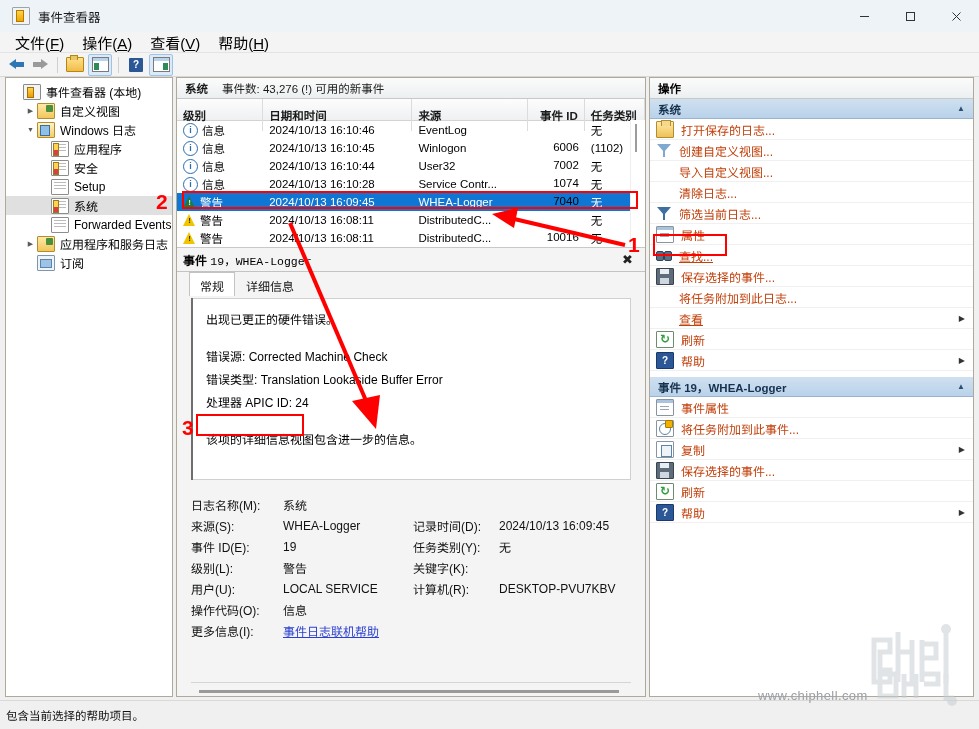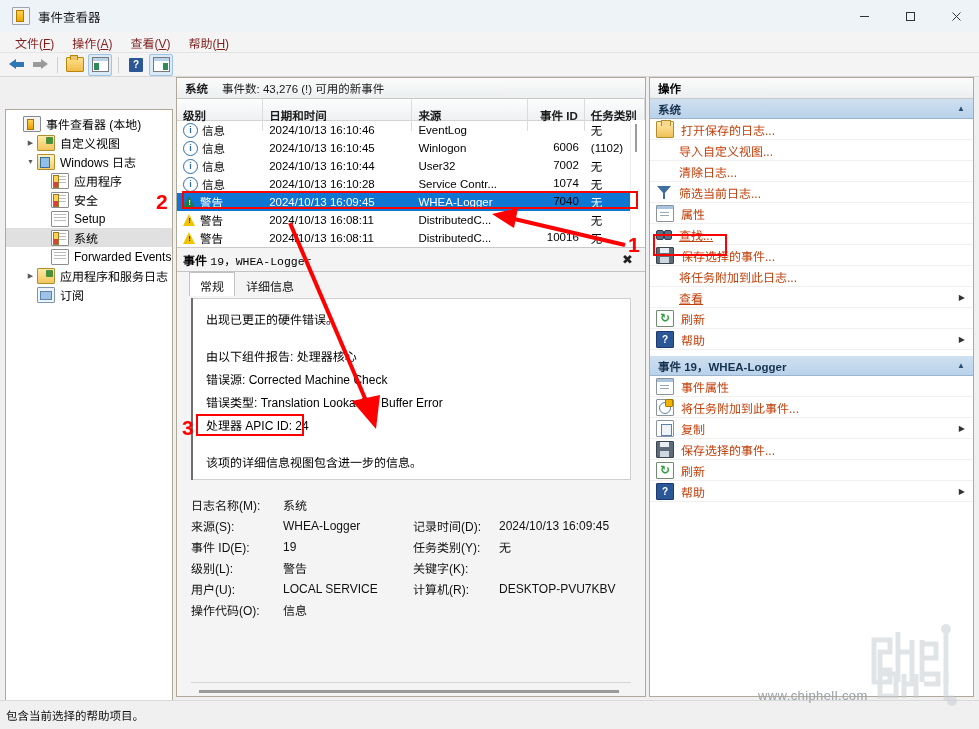--- a/index.html
+++ b/index.html
@@ -18,21 +18,21 @@
     background:#f3f3f3;border:1px solid #9aa4ad;border-radius:1px;}
   .titlebar .app-icon:after{content:"";position:absolute;left:3px;top:2px;width:6px;height:10px;
     background:linear-gradient(#ffd34d,#f0a500);border:1px solid #b07c00;}
   .titlebar .title{font-size:12.5px;color:#1b1b1b;font-weight:400;}
   .wbtns{position:absolute;right:0;top:0;height:32px;display:flex;}
   .wbtn{width:46px;height:32px;display:flex;align-items:center;justify-content:center;color:#333;font-size:12px;}
 
   
   .menubar{position:absolute;left:0;top:32px;width:979px;height:21px;background:#f4f4f4;
     border-bottom:1px solid #e3e3e3;display:flex;align-items:center;padding-left:6px;box-sizing:border-box;}
-  .menu-item{padding:2px 9px;font-size:12px;color:#7f1d1d;}
+  .menu-item{padding:2px 9px;font-size:15px;color:#000000;}
   .menu-item u{text-decoration:underline;}
 
   
   .toolbar{position:absolute;left:0;top:53px;width:979px;height:24px;background:#f4f4f4;
     border-bottom:1px solid #d7d7d7;display:flex;align-items:center;padding-left:5px;box-sizing:border-box;gap:2px;}
   .tbtn{width:22px;height:20px;display:flex;align-items:center;justify-content:center;position:relative;}
   .tbtn.boxed{background:#dceaf7;border:1px solid #9dc3e6;border-radius:2px;}
   .tsep{width:1px;height:16px;background:#cfcfcf;margin:0 4px;}
   .arrow-l,.arrow-r{width:15px;height:11px;position:relative;}
   .arrow-l:before{content:"";position:absolute;left:0;top:0;border-top:5.5px solid transparent;
@@ -45,21 +45,21 @@
   .ic-folder:after{content:"";position:absolute;left:3px;top:-3px;width:6px;height:4px;background:#e8c46a;border:1px solid #b8860b;border-bottom:none;}
   .ic-panel{width:15px;height:13px;background:#fff;border:1px solid #7a7a7a;position:relative;}
   .ic-panel:before{content:"";position:absolute;left:0;top:0;right:0;height:3px;background:#b9d4ea;}
   .ic-panel i{position:absolute;left:1px;bottom:1px;width:5px;height:7px;background:#2e8b57;display:block;}
   .ic-panel.r i{left:auto;right:1px;background:#2e8b57;}
   .ic-help{width:14px;height:14px;background:#2b5797;color:#fff;font-size:10px;font-weight:bold;
     display:flex;align-items:center;justify-content:center;border-radius:1px;}
 
   
   .pane-tree{position:absolute;left:5px;top:77px;width:168px;height:620px;background:#fff;
-    border:1px solid #b0a999;box-sizing:border-box;overflow:hidden;margin-top:32px;}
+    border:1px solid #b0a999;box-sizing:border-box;overflow:hidden;}
   .pane-mid{position:absolute;left:176px;top:77px;width:470px;height:620px;background:#f7f7f7;
     border:1px solid #b0a999;box-sizing:border-box;overflow:hidden;}
   .pane-act{position:absolute;left:649px;top:77px;width:325px;height:620px;background:#fff;
     border:1px solid #b0a999;box-sizing:border-box;overflow:hidden;}
 
   
   .tnode{display:flex;align-items:center;height:19px;padding-left:4px;font-size:12px;white-space:nowrap;}
   .tnode.sel{background:#e0e0e0;}
   .chev{width:13px;height:13px;display:flex;align-items:center;justify-content:center;color:#5a5a5a;font-size:9px;flex:0 0 13px;}
   .chev.empty{visibility:hidden;}
@@ -410,21 +410,20 @@
       </div>
 
       <div class="tabs">
         <div class="tab active">常规</div>
         <div class="tab">详细信息</div>
       </div>
 
       <div class="msgbox">
         <p>出现已更正的硬件错误。</p>
         <div class="gap"></div>
-        <p>由以下组件报告: 处理器核心</p>
         <p>错误源: Corrected Machine Check</p>
         <p>错误类型: Translation Lookaside Buffer Error</p>
         <p>处理器 APIC ID: 24</p>
         <div class="gap"></div>
         <p>该项的详细信息视图包含进一步的信息。</p>
       </div>
       <div class="msg-edge"></div>
 
       <div class="props">
         <div class="prow">
@@ -451,40 +450,48 @@
         </div>
         <div class="prow">
           <span class="pl">用户(U):</span>
           <span class="pv">LOCAL SERVICE</span>
           <span class="pl2">计算机(R):</span>
           <span class="pv2">DESKTOP-PVU7KBV</span>
         </div>
         <div class="prow">
           <span class="pl">操作代码(O):</span>
           <span class="pv">信息</span>
+        </div>
+        <div class="prow">
+          <span class="pl">更多信息(I):</span>
+          <span class="link">事件日志联机帮助</span>
         </div>
       </div>
 
       <div class="det-rule"></div>
       <div class="hscroll">
         <div class="bar"></div>
       </div>
     </div>
   </div>
 
   <div class="pane-act">
     <div class="act-head">操作</div>
     <div id="actions-host">
         <div class="sec-head">
           <span>系统</span>
           <span class="caret">▲</span>
         </div>
         <div class="ai">
           <span class="ico ico-openlog"></span>
           <span class="lbl">打开保存的日志...</span>
+        </div>
+        <div class="ai">
+          <span class="ico ico-filter"></span>
+          <span class="lbl">创建自定义视图...</span>
         </div>
         <div class="ai">
           <span class="ico none"></span>
           <span class="lbl">导入自定义视图...</span>
         </div>
         <div class="ai">
           <span class="ico none"></span>
           <span class="lbl">清除日志...</span>
         </div>
         <div class="ai">

